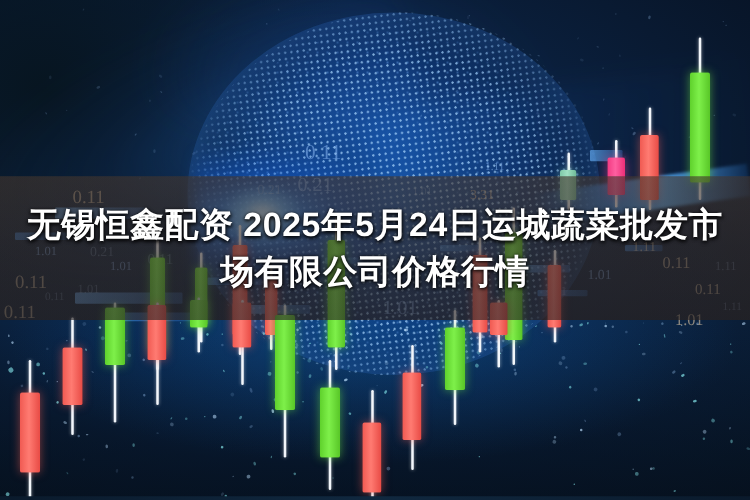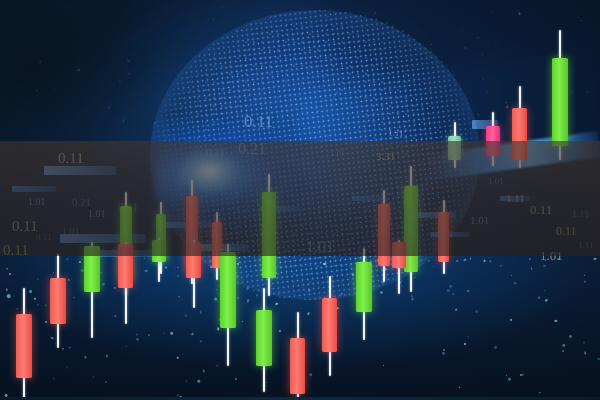--- a/index.html
+++ b/index.html
@@ -581,15 +581,19 @@
       </div>
       <div class="cs down" style="left: 322px; top: 298px; width: 15px; height: 54px;">
         <div class="wick" style="top: -22px; height: 100px;"></div>
         <div class="body" style="top: 0px; height: 54px;"></div>
       </div>
     </div>
 
   <div id="band"></div>
   <div id="band-soften"></div>
 
+  <div id="title">
+    <div class="tline">无锡恒鑫配资 2025年5月24日运城蔬菜批发市</div>
+    <div class="tline">场有限公司价格行情</div>
+  </div>
 
   <div id="bottom-hairline"></div>
 </div>
 
 </body></html>

